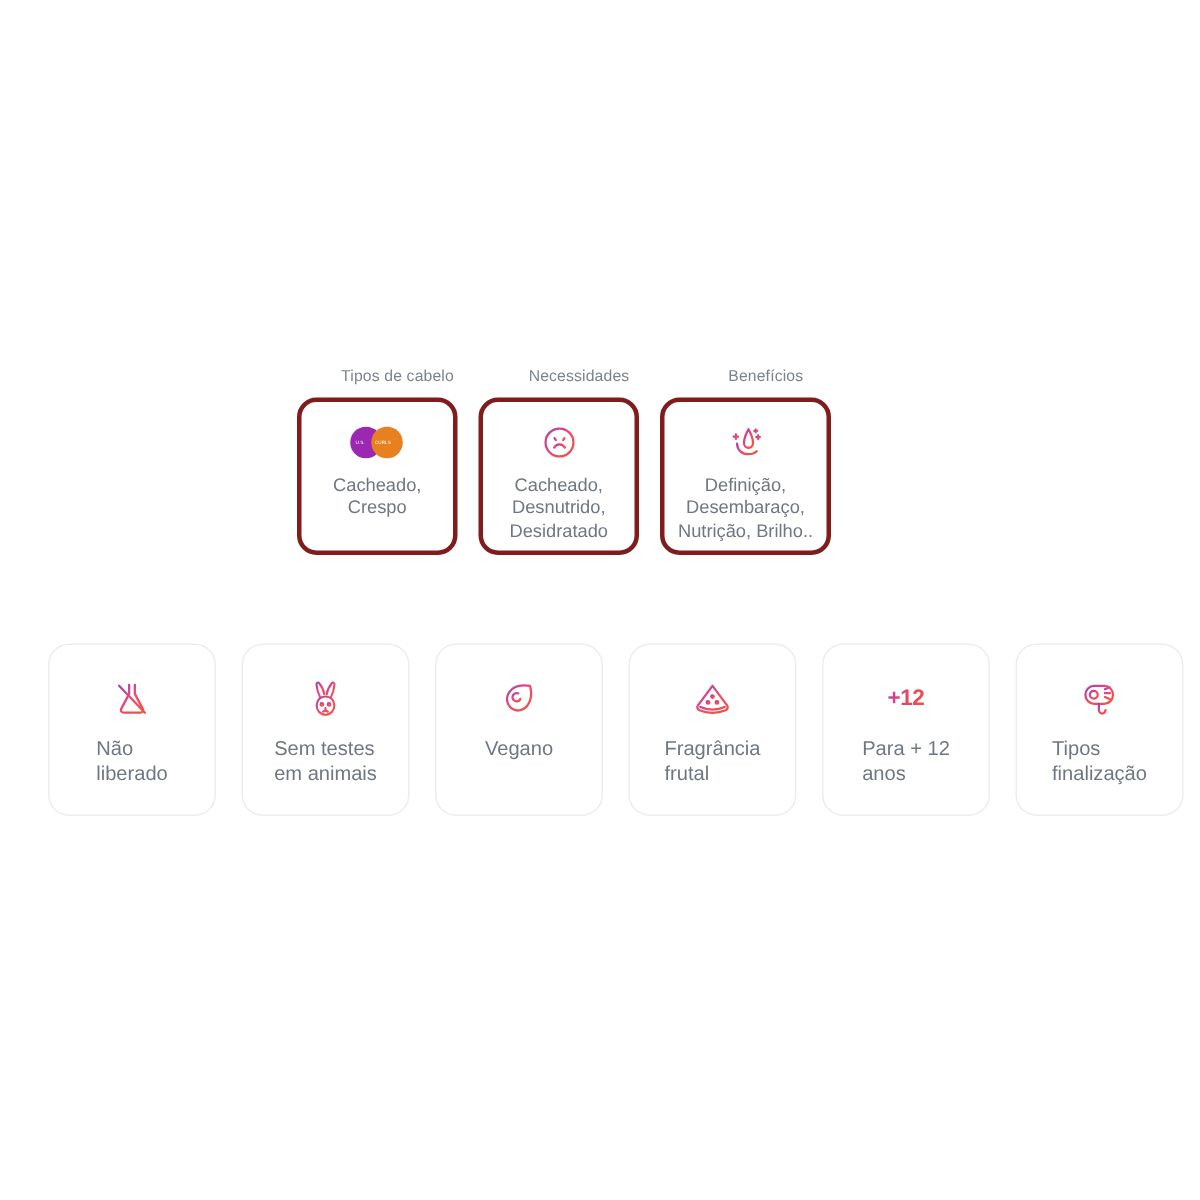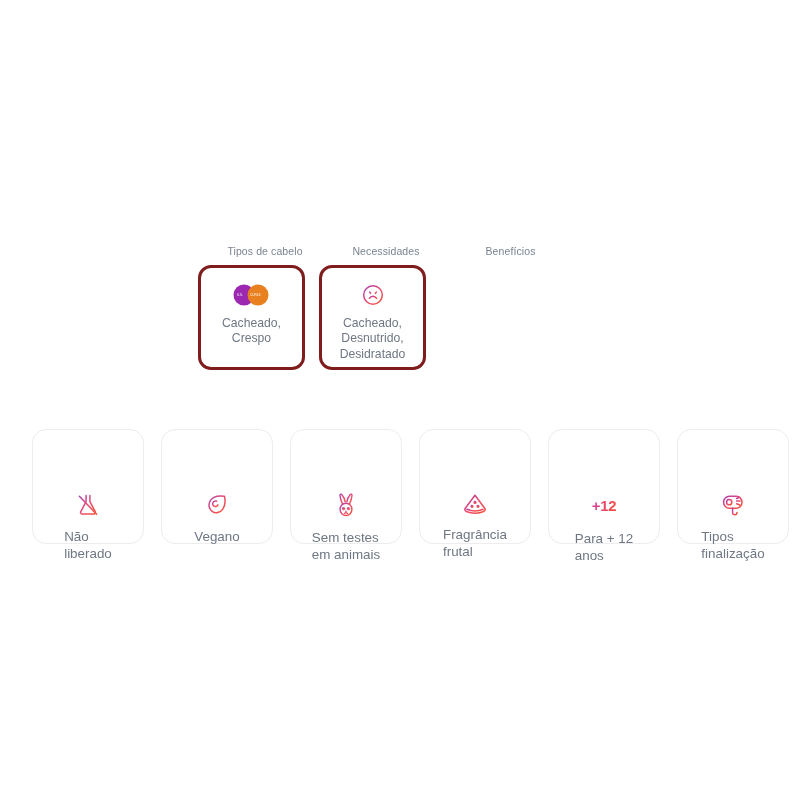--- a/index.html
+++ b/index.html
@@ -73,21 +73,20 @@
     flex-direction: column;
     align-items: center;
     justify-content: flex-start;
     padding-top: 22px;
   }
   .feat-icon {
     height: 28px;
     display: flex;
     align-items: center;
     margin-bottom: 10px;
-    margin-top: 40px;
   }
   .feat-label {
     font-size: 13.4px;
     line-height: 17px;
     color: #6f7783;
     text-align: left;
     white-space: pre-line;
     padding: 0 4px;
   }
   .badge-12 {
@@ -148,20 +147,41 @@
           </svg>
         </div>
         <div class="attr-text">Cacheado,
 Desnutrido,
 Desidratado</div>
       </div>
     </div>
 
     <div class="attr-col wide">
       <div class="attr-heading">Benefícios</div>
+      <div class="attr-card">
+        <div class="attr-icon">
+          <svg width="26" height="24" viewBox="0 0 26 24" fill="none" stroke="url(#gradBen)" stroke-width="1.5" stroke-linecap="round" stroke-linejoin="round">
+            <defs>
+              <linearGradient id="gradBen" x1="0" y1="0" x2="1" y2="1">
+                <stop offset="0%" stop-color="#b13bb0"></stop>
+                <stop offset="55%" stop-color="#ef4b6b"></stop>
+                <stop offset="100%" stop-color="#f2523b"></stop>
+              </linearGradient>
+            </defs>
+            <path d="M15 3.2c-1.9 3.4-3 6.4-3 9.1 0 2 1.3 3.3 3 3.3s3-1.3 3-3.3c0-2.7-1.1-5.7-3-9.1z"></path>
+            <path d="M7.4 12.8c0 4.2 3.3 7 7.6 7 2.2 0 4.1-.7 5.5-2"></path>
+            <path d="M6.6 6.6v3M5.1 8.1h3"></path>
+            <path d="M21.4 7.2v2.4M20.2 8.4h2.4"></path>
+            <path d="M19.8 3.4v1.8M18.9 4.3h1.8"></path>
+          </svg>
+        </div>
+        <div class="attr-text">Definição,
+Desembaraço,
+Nutrição, Brilho..</div>
+      </div>
     </div>
 
   </div>
 
   <div class="feat-section">
 
     <div class="feat-card">
       <div class="feat-icon">
         <svg width="26" height="26" viewBox="0 0 26 26" fill="none" stroke="url(#gradF)" stroke-width="1.5" stroke-linecap="round" stroke-linejoin="round">
           <defs>
@@ -172,37 +192,20 @@
             </linearGradient>
           </defs>
           <path d="M10.2 3.5h5.6"></path>
           <path d="M11.1 3.5v6.1L5.8 19.6c-.6 1.1.1 2.4 1.4 2.4h11.6c1.3 0 2-1.3 1.4-2.4l-5.3-10V3.5"></path>
           <path d="M8.2 14.3h9.6"></path>
           <path d="M4.4 4.2L21.6 22.2"></path>
         </svg>
       </div>
       <div class="feat-label">Não
 liberado</div>
-    </div>
-
-    <div class="feat-card">
-      <div class="feat-icon">
-        <svg width="26" height="26" viewBox="0 0 26 26" fill="none" stroke="url(#gradL)" stroke-width="1.5" stroke-linecap="round" stroke-linejoin="round">
-          <defs>
-            <linearGradient id="gradL" x1="0" y1="0" x2="1" y2="1">
-              <stop offset="0%" stop-color="#a93fb8"></stop>
-              <stop offset="50%" stop-color="#ef4b6b"></stop>
-              <stop offset="100%" stop-color="#f2523b"></stop>
-            </linearGradient>
-          </defs>
-          <path d="M20.4 4.3c-6.3-1.1-11.4.6-13.9 4.1-2.6 3.6-1.6 8.5 1.6 10.9 3.4 2.5 8.3 1.4 10.7-2.2 2.4-3.6 2.7-8.6 1.6-12.8z"></path>
-          <path d="M12.6 9.2c-1.7-.5-3.3.3-3.8 1.8-.5 1.5.4 3 1.9 3.4 1.4.4 2.7-.3 3.2-1.5"></path>
-        </svg>
-      </div>
-      <div class="feat-label">Vegano</div>
     </div>
 
     <div class="feat-card">
       <div class="feat-icon">
         <svg width="24" height="27" viewBox="0 0 24 27" fill="none" stroke="url(#gradR)" stroke-width="1.4" stroke-linecap="round" stroke-linejoin="round">
           <defs>
             <linearGradient id="gradR" x1="0" y1="0" x2="1" y2="1">
               <stop offset="0%" stop-color="#a93fb8"></stop>
               <stop offset="50%" stop-color="#ef4b6b"></stop>
               <stop offset="100%" stop-color="#f2523b"></stop>
@@ -215,20 +218,37 @@
           <circle cx="14.4" cy="16.6" r=".9"></circle>
           <path d="M12 19.1v1.4M12 20.5l-1.6 1M12 20.5l1.6 1"></path>
         </svg>
       </div>
       <div class="feat-label">Sem testes
 em animais</div>
     </div>
 
     <div class="feat-card">
       <div class="feat-icon">
+        <svg width="26" height="26" viewBox="0 0 26 26" fill="none" stroke="url(#gradL)" stroke-width="1.5" stroke-linecap="round" stroke-linejoin="round">
+          <defs>
+            <linearGradient id="gradL" x1="0" y1="0" x2="1" y2="1">
+              <stop offset="0%" stop-color="#a93fb8"></stop>
+              <stop offset="50%" stop-color="#ef4b6b"></stop>
+              <stop offset="100%" stop-color="#f2523b"></stop>
+            </linearGradient>
+          </defs>
+          <path d="M20.4 4.3c-6.3-1.1-11.4.6-13.9 4.1-2.6 3.6-1.6 8.5 1.6 10.9 3.4 2.5 8.3 1.4 10.7-2.2 2.4-3.6 2.7-8.6 1.6-12.8z"></path>
+          <path d="M12.6 9.2c-1.7-.5-3.3.3-3.8 1.8-.5 1.5.4 3 1.9 3.4 1.4.4 2.7-.3 3.2-1.5"></path>
+        </svg>
+      </div>
+      <div class="feat-label">Vegano</div>
+    </div>
+
+    <div class="feat-card">
+      <div class="feat-icon">
         <svg width="28" height="24" viewBox="0 0 28 24" fill="none" stroke="url(#gradW)" stroke-width="1.5" stroke-linecap="round" stroke-linejoin="round">
           <defs>
             <linearGradient id="gradW" x1="0" y1="0" x2="1" y2="1">
               <stop offset="0%" stop-color="#b13bb0"></stop>
               <stop offset="50%" stop-color="#ef4b6b"></stop>
               <stop offset="100%" stop-color="#f2523b"></stop>
             </linearGradient>
           </defs>
           <path d="M14 3.2L4.3 16.2c-.9 1.2-.4 2.7 1 3.3 2.5 1.1 5.6 1.7 8.7 1.7s6.2-.6 8.7-1.7c1.4-.6 1.9-2.1 1-3.3L14 3.2z"></path>
           <path d="M5.9 17.3c2.3 1.1 5.1 1.7 8.1 1.7s5.8-.6 8.1-1.7"></path>

